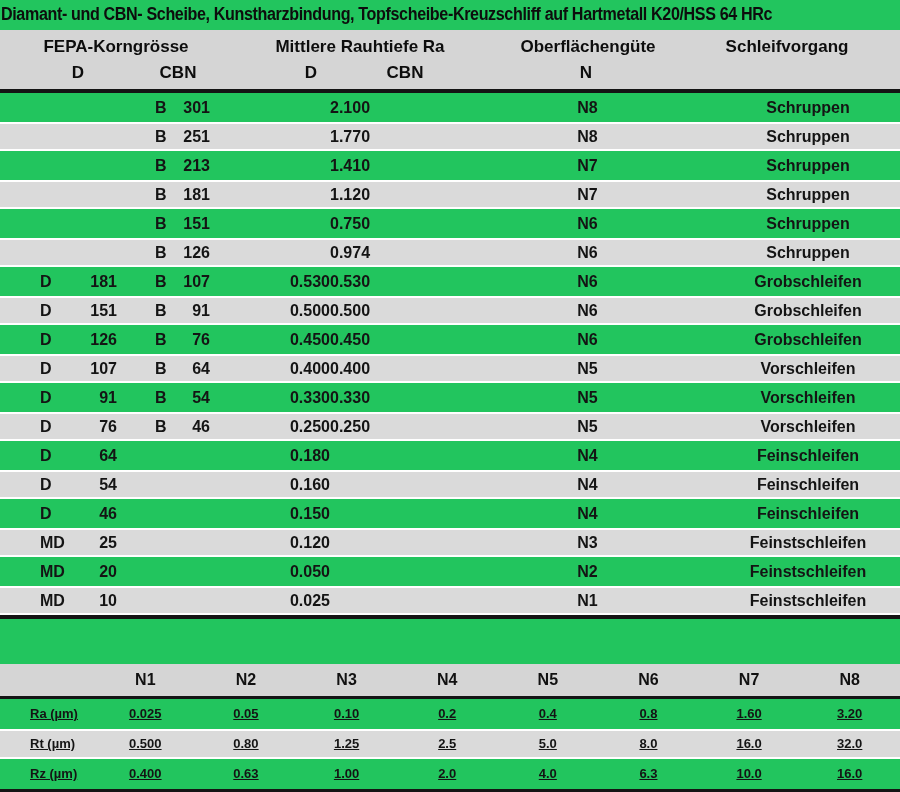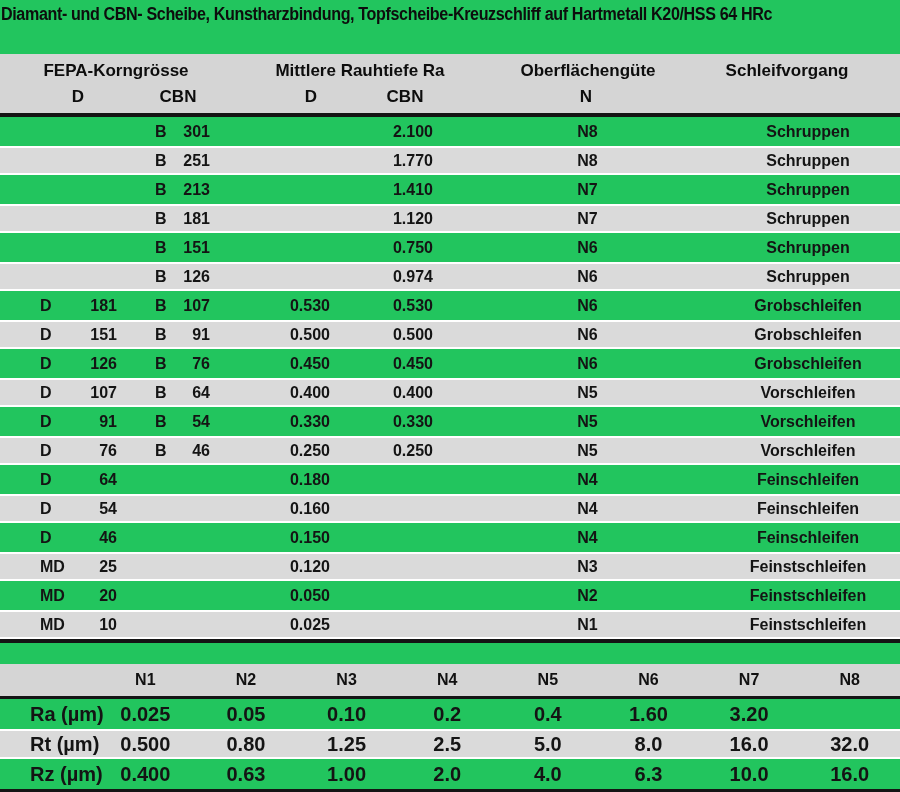--- a/index.html
+++ b/index.html
@@ -3,49 +3,49 @@
 <meta charset="utf-8">
 <style>
   * { margin:0; padding:0; box-sizing:border-box; }
   body { background:#fff; font-family:"Liberation Sans", sans-serif; }
   .page { position:relative; width:900px; height:792px; background:#22c55e; overflow:hidden; color:#111; }
 
   .title { position:absolute; top:4px; left:1px; width:960px; font-size:17.5px; font-weight:700;
            letter-spacing:-0.4px; white-space:nowrap; transform:scaleX(0.92); transform-origin:left top; color:#0d0d0d; }
 
   
-  .mtable { position:absolute; top:30px; left:0; width:900px;margin-top:24px; }
+  .mtable { position:absolute; top:30px; left:0; width:900px; }
   .mhead { position:relative; height:59px; background:#d5d5d5; }
   .mhead span { position:absolute; font-weight:700; font-size:17px; white-space:nowrap; color:#0d0d0d; }
   .mhead .grp { top:7px; }
   .mhead .sub { top:33px; }
   .ctr { transform:translateX(-50%); }
 
   .thickline { height:4px; background:#141414; }
   .midline  { height:3px; background:#141414; }
 
   .mrow { display:grid; grid-template-columns:40px 30px 47px 38px 20px 35px 40px 80px 103px 107px 95px 79px 1fr;
           height:29px; line-height:29px; font-size:16px; font-weight:700; color:#141414; }
   .mrow.g { background:#dadada; box-shadow:inset 0 2px 0 #fff, inset 0 -2px 0 #fff; }
   .mrow span { white-space:nowrap; }
   .c0 { grid-column:2; text-align:left; }
   .c1 { grid-column:3; text-align:right; }
   .c2 { grid-column:5; text-align:left; }
   .c3 { grid-column:6; text-align:right; }
   .c4 { grid-column:8; text-align:right; }
-  .c5 { grid-column:9; text-align:right; }
+  .c5 { grid-column:9; text-align:left; }
   .c6 { grid-column:11; text-align:center; }
   .c7 { grid-column:13; text-align:center; padding-left:2px; }
 
   
   .rtable { position:absolute; top:664px; left:0; width:900px; }
   .rgrid { display:grid; grid-template-columns:95px repeat(8, 1fr); }
   .rhead { height:32px; line-height:32px; background:#d5d5d5; font-weight:700; font-size:16px; }
   .rhead span { text-align:center; }
-  .rrow { height:30px; line-height:30px; font-size:20px; font-weight:700; color:#141414; }
+  .rrow { height:30px; line-height:30px; font-size:13px; font-weight:700; color:#141414;text-decoration:underline; }
   .rrow.g { background:#dadada; box-shadow:inset 0 2px 0 #fff, inset 0 -2px 0 #fff; }
   .rlabel { padding-left:30px; text-align:left; white-space:nowrap; }
   .rval { text-align:center; }
 </style>
 </head>
 <body>
 
 <div class="page">
 
   <div class="title">Diamant- und CBN- Scheibe, Kunstharzbindung, Topfscheibe-Kreuzschliff auf Hartmetall K20/HSS 64 HRc</div>
@@ -262,20 +262,21 @@
     </div>
     <div class="midline"></div>
     <div id="rrows">
         <div class="rgrid rrow">
     <span class="rlabel">Ra (µm)</span>
     <span class="rval">0.025</span>
           <span class="rval">0.05</span>
     <span class="rval">0.10</span>
           <span class="rval">0.2</span>
     <span class="rval">0.4</span>
+          <span class="rval">0.8</span>
     <span class="rval">1.60</span>
           <span class="rval">3.20</span>
   </div>
         <div class="rgrid rrow g">
     <span class="rlabel">Rt (µm)</span>
     <span class="rval">0.500</span>
           <span class="rval">0.80</span>
     <span class="rval">1.25</span>
           <span class="rval">2.5</span>
     <span class="rval">5.0</span>

